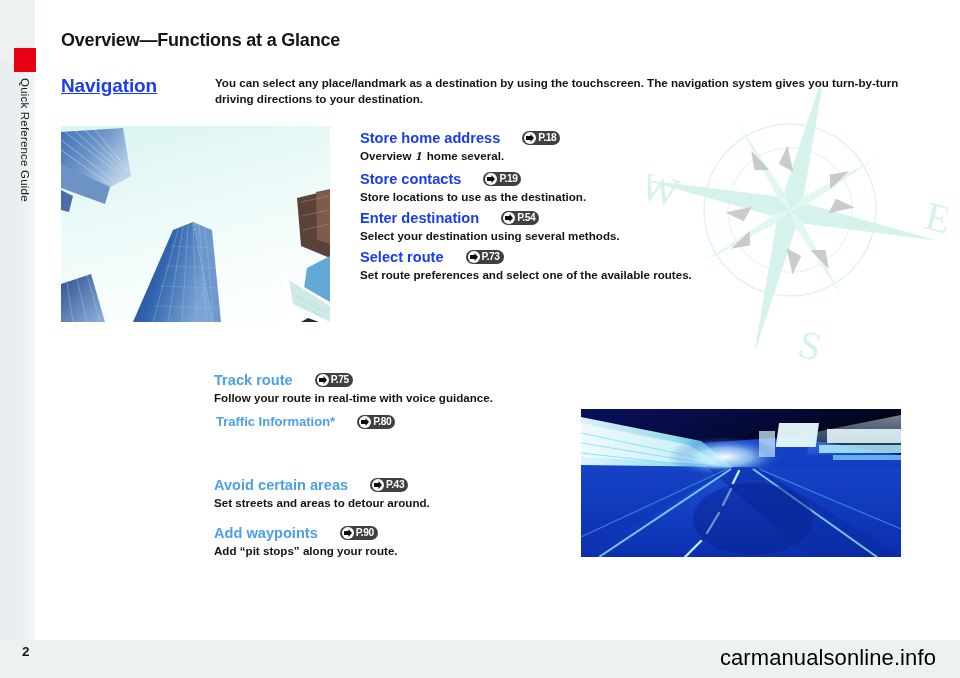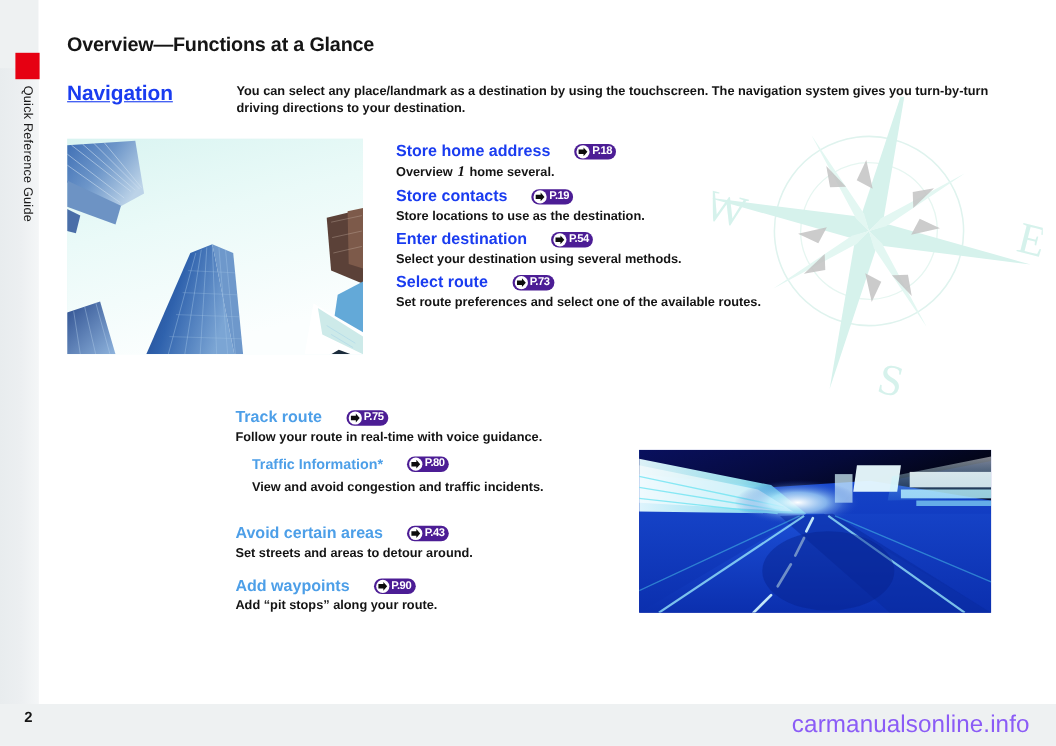--- a/index.html
+++ b/index.html
@@ -136,21 +136,21 @@
     font-weight: bold;
     font-style: italic;
     font-size: 13.5px;
     padding: 0 1px;
   }
 
   
   .pref {
     display: inline-flex;
     align-items: center;
-    background: #4c1d95;
+    background: #404040;
     border-radius: 9px;
     height: 14px;
     padding: 0 4px 0 2px;
     gap: 2px;
     position: relative;
     top: 0px;
   }
   .pref .arrow-circle {
     width: 12px; height: 12px;
     border-radius: 50%;
@@ -181,21 +181,21 @@
     position: absolute;
     left: 22px; top: 644px;
     font-size: 13.5px;
     font-weight: bold;
     color: #151515;
   }
   .watermark {
     position: absolute;
     right: 24px; top: 645px;
     font-size: 22px;
-    color: #8b5cf6;
+    color: #000000;
     font-family: "Liberation Sans", sans-serif;
     letter-spacing: 0.1px;
   }
 </style>
 </head>
 <body>
 
 <div id="page">
 
   <div class="sheet-white"></div>
@@ -392,33 +392,32 @@
           <svg width="10" height="10" viewBox="0 0 10 10">
               <polygon points="1,3 5.5,3 5.5,1 9,5 5.5,9 5.5,7 1,7" fill="#0d0d0d"></polygon>
             </svg>
         </span>
         <span class="pnum">P.75</span>
       </span>
     </div>
     <div class="feat-desc">Follow your route in real-time with voice guidance.</div>
   </div>
 
-  <div class="feat" style="left:229px; top:413px;">
+  <div class="feat" style="left:216px; top:413px;">
     <div class="feat-head c-sky" style="font-size:13px;">
       <span>Traffic Information*</span>
       <span class="pref">
         <span class="arrow-circle">
           <svg width="10" height="10" viewBox="0 0 10 10">
               <polygon points="1,3 5.5,3 5.5,1 9,5 5.5,9 5.5,7 1,7" fill="#0d0d0d"></polygon>
             </svg>
         </span>
         <span class="pnum">P.80</span>
       </span>
     </div>
-    <div class="feat-desc" style="margin-top:4px;">View and avoid congestion and traffic incidents.</div>
   </div>
 
   <div class="feat" style="left:214px; top:476px;">
     <div class="feat-head c-sky">
       <span>Avoid certain areas</span>
       <span class="pref">
         <span class="arrow-circle">
           <svg width="10" height="10" viewBox="0 0 10 10">
               <polygon points="1,3 5.5,3 5.5,1 9,5 5.5,9 5.5,7 1,7" fill="#0d0d0d"></polygon>
             </svg>

